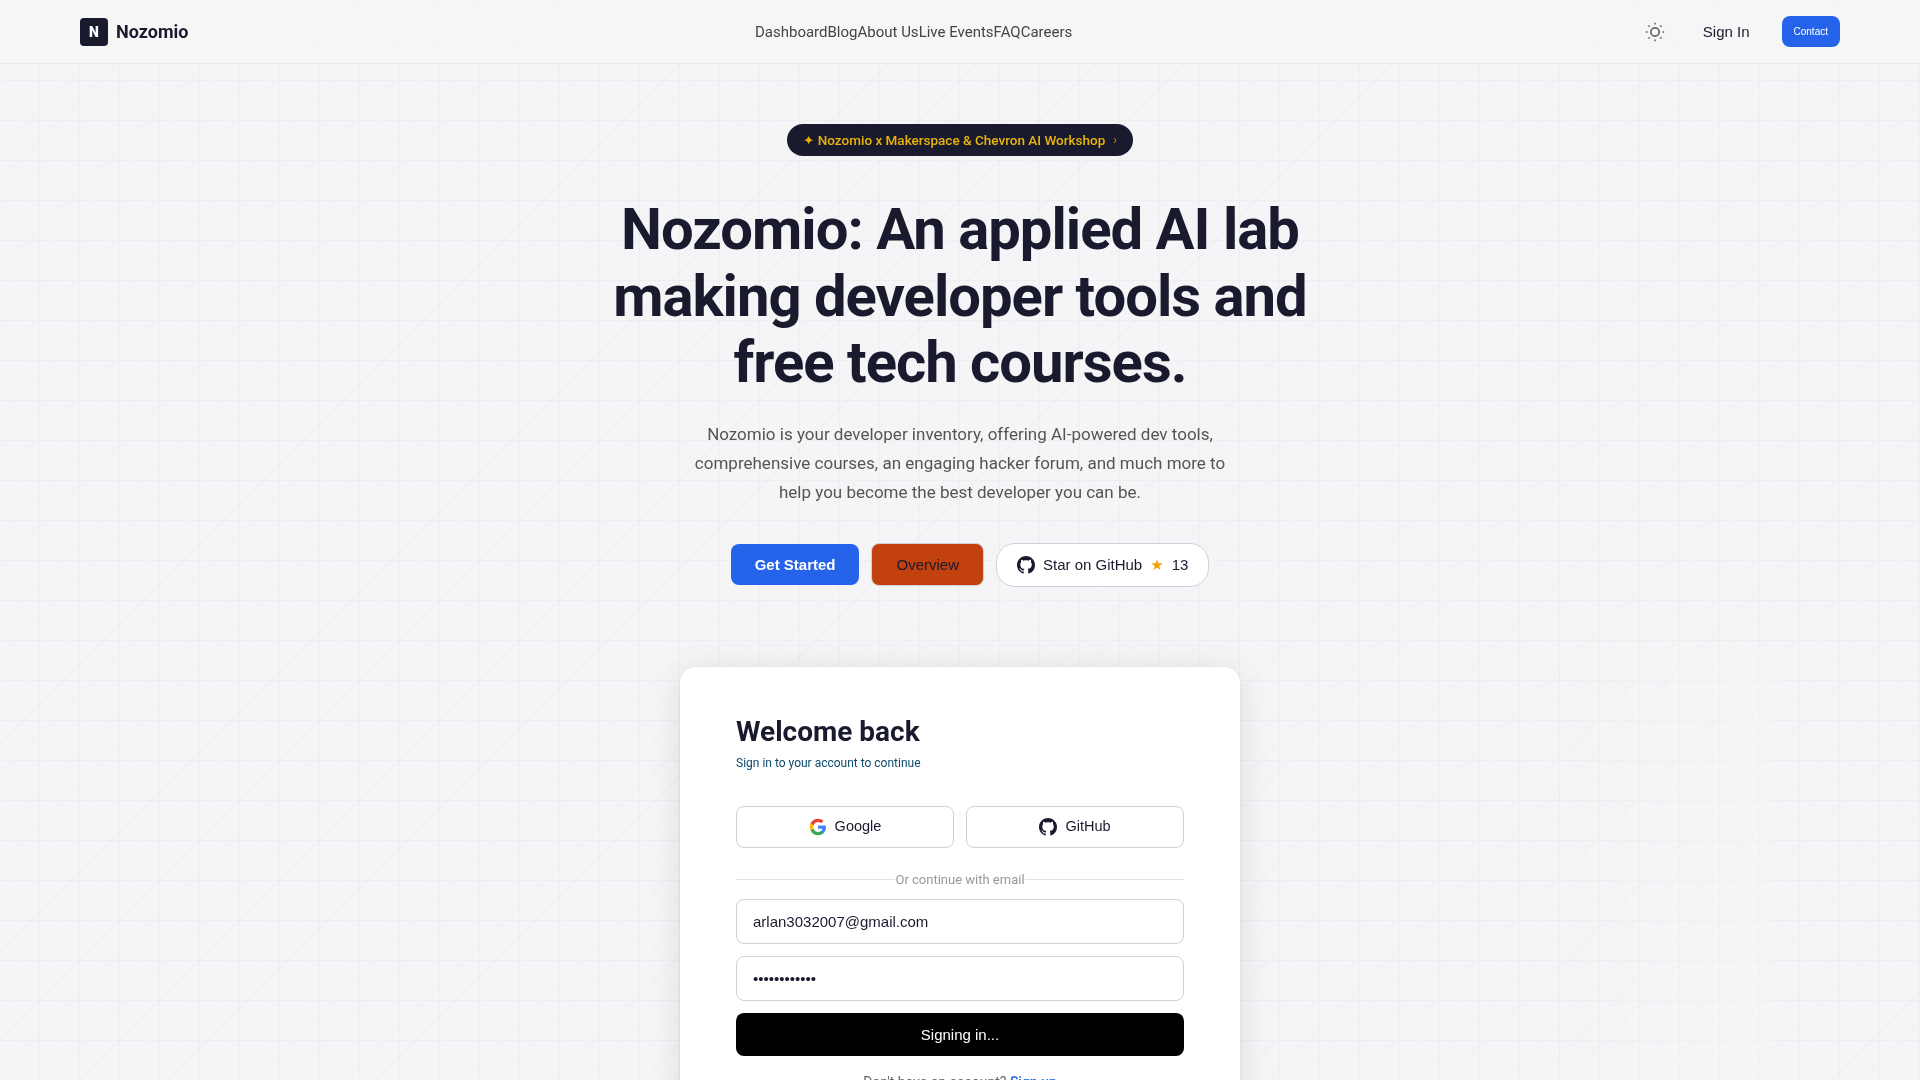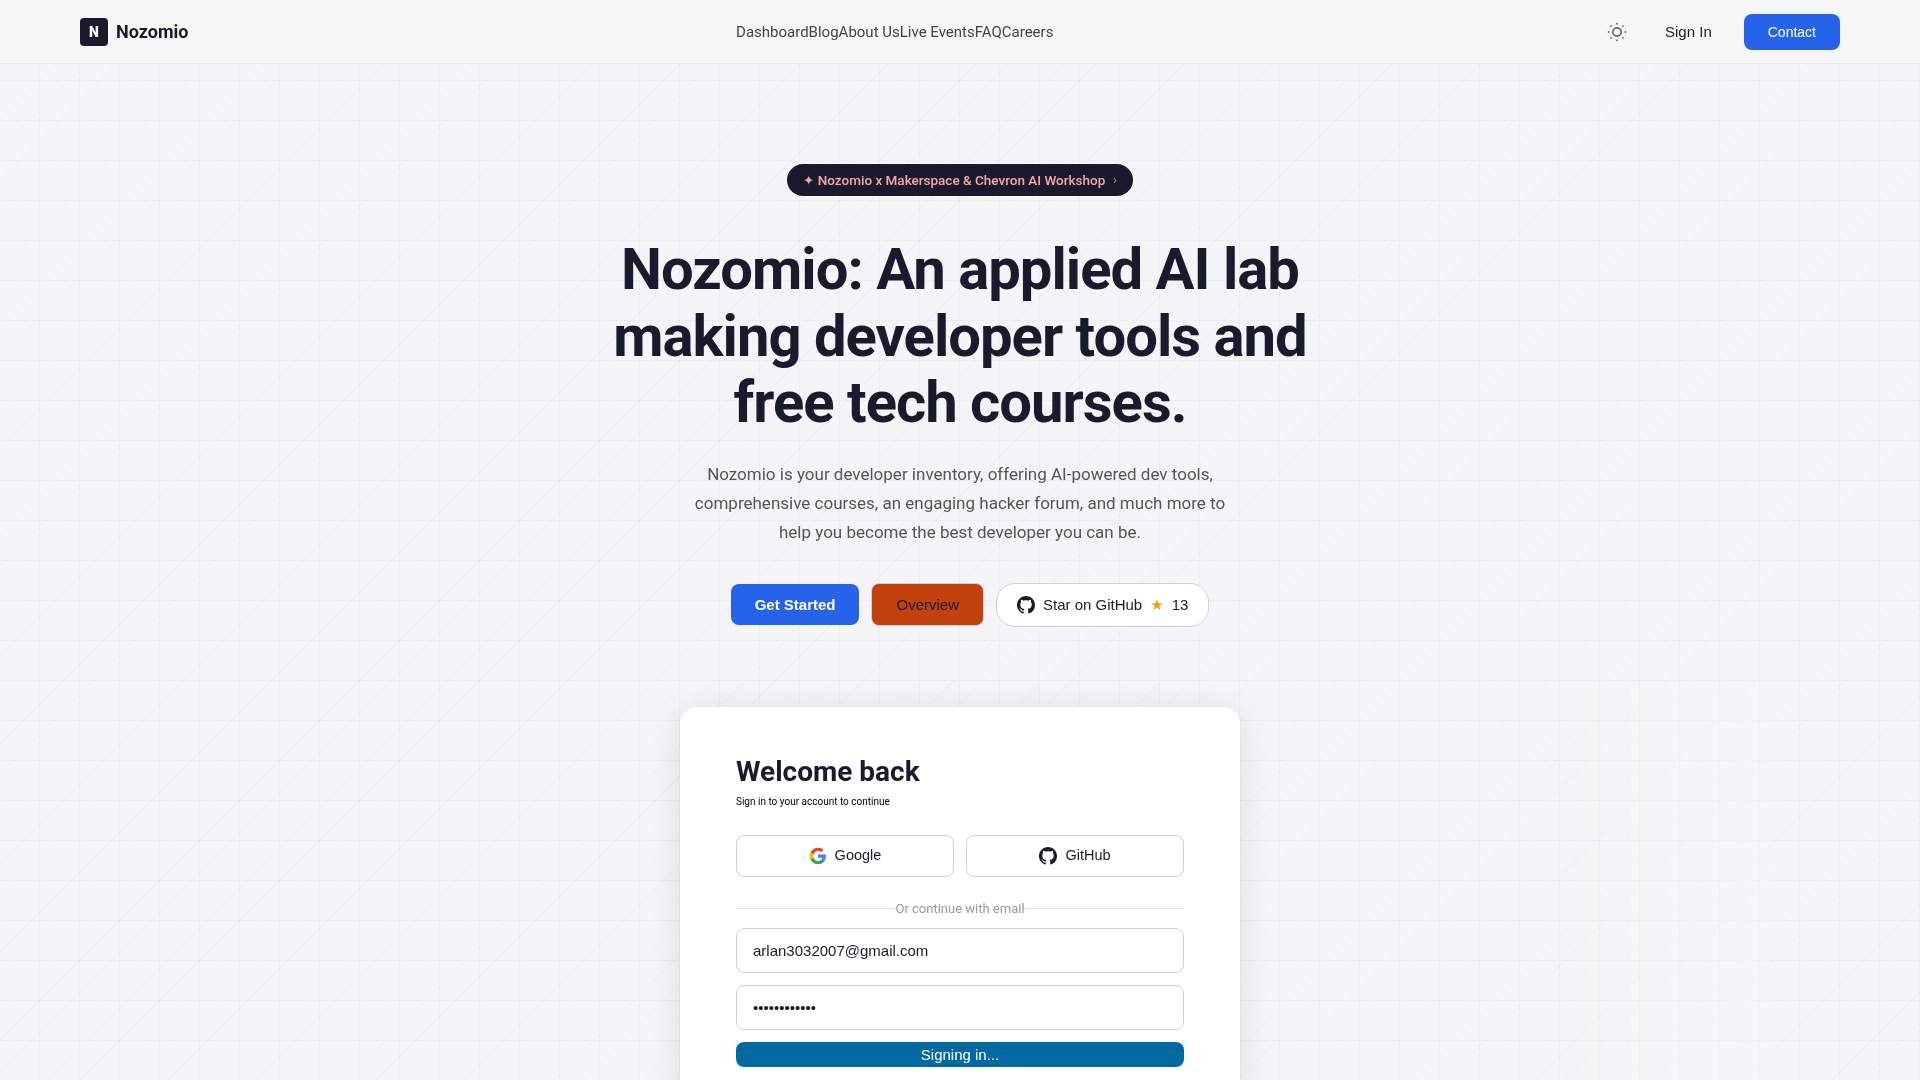--- a/index.html
+++ b/index.html
@@ -119,50 +119,49 @@
       color: #1a1a2e;
       cursor: pointer;
       padding: 8px 12px;
     }
 
     .contact-btn {
       background: #2563eb;
       color: white;
       border: none;
       border-radius: 8px;
-      padding: 10px 24px;
-      font-size: 14px;
+      padding: 10px 12px;
+      font-size: 10px;
       font-weight: 500;
       cursor: pointer;
     }
 
     
     .main-content {
       position: relative;
       z-index: 1;
       display: flex;
       flex-direction: column;
       align-items: center;
       padding-top: 60px;
     }
 
     
     .announcement-banner {
       display: flex;
       align-items: center;
       gap: 8px;
       background: #1a1a2e;
-      color: #fca5a5;
+      color: #eab308;
       border-radius: 100px;
       padding: 8px 16px;
       font-size: 13.5px;
       font-weight: 500;
       cursor: pointer;
       margin-bottom: 40px;
-      margin-top: 40px;
     }
 
     .announcement-banner .arrow {
       font-size: 12px;
       opacity: 0.7;
     }
 
     
     .hero-title {
       font-size: 58px;
@@ -251,23 +250,23 @@
     }
 
     .signin-title {
       font-size: 28px;
       font-weight: 700;
       color: #1a1a2e;
       margin-bottom: 8px;
     }
 
     .signin-subtitle {
-      font-size: 10px;
-      color: #000000;
-      margin-bottom: 28px;
+      font-size: 12px;
+      color: #0c4a6e;
+      margin-bottom: 36px;
     }
 
     .social-buttons {
       display: flex;
       gap: 12px;
       margin-bottom: 24px;
     }
 
     .social-btn {
       flex: 1;
@@ -309,22 +308,22 @@
       border-radius: 8px;
       font-size: 15px;
       color: #1a1a2e;
       background: white;
       margin-bottom: 12px;
       outline: none;
     }
 
     .submit-btn {
       width: 100%;
-      padding: 4px;
-      background: #0369a1;
+      padding: 13px;
+      background: #000000;
       color: white;
       border: none;
       border-radius: 8px;
       font-size: 15px;
       font-weight: 500;
       cursor: pointer;
       margin-bottom: 18px;
     }
 
     .signup-row {

